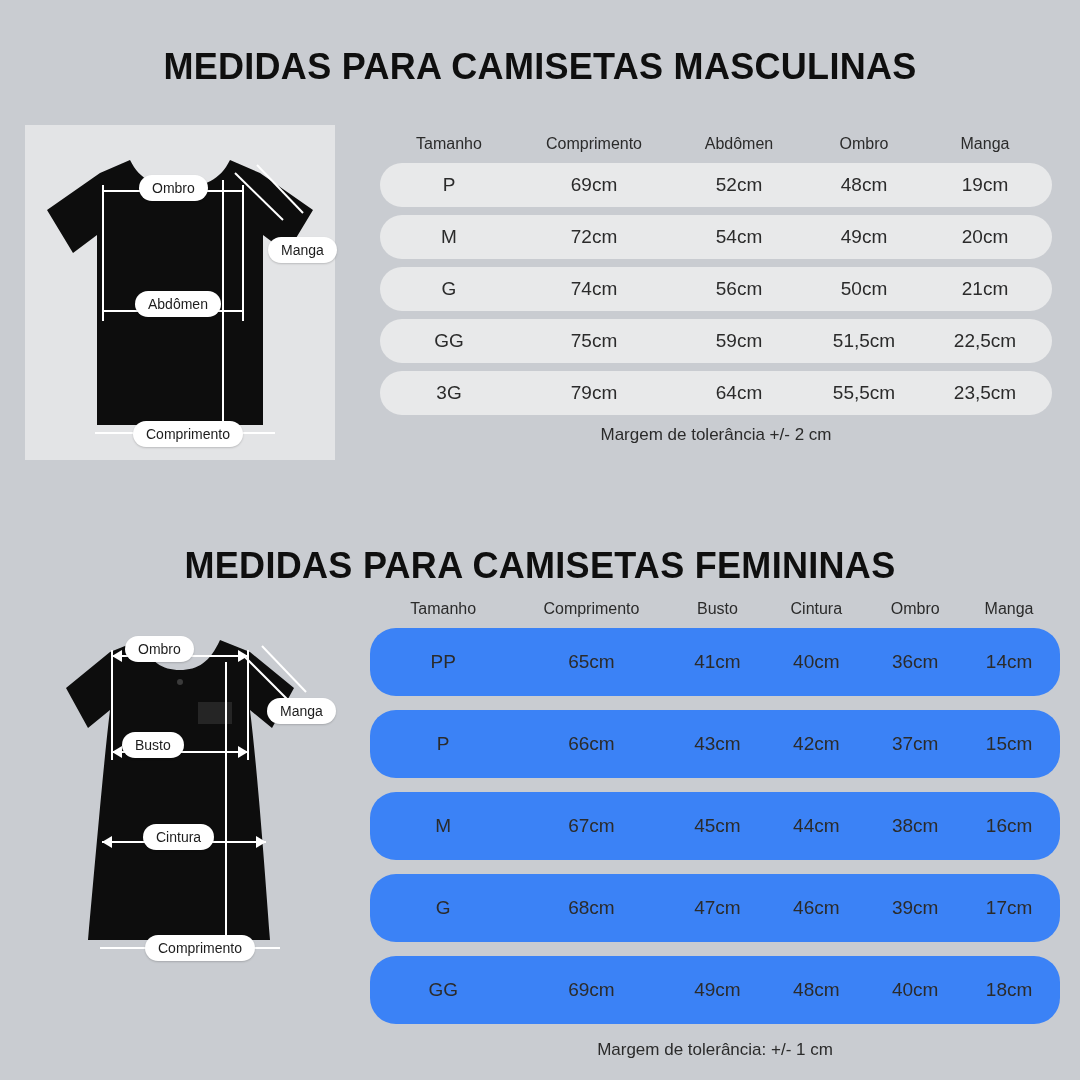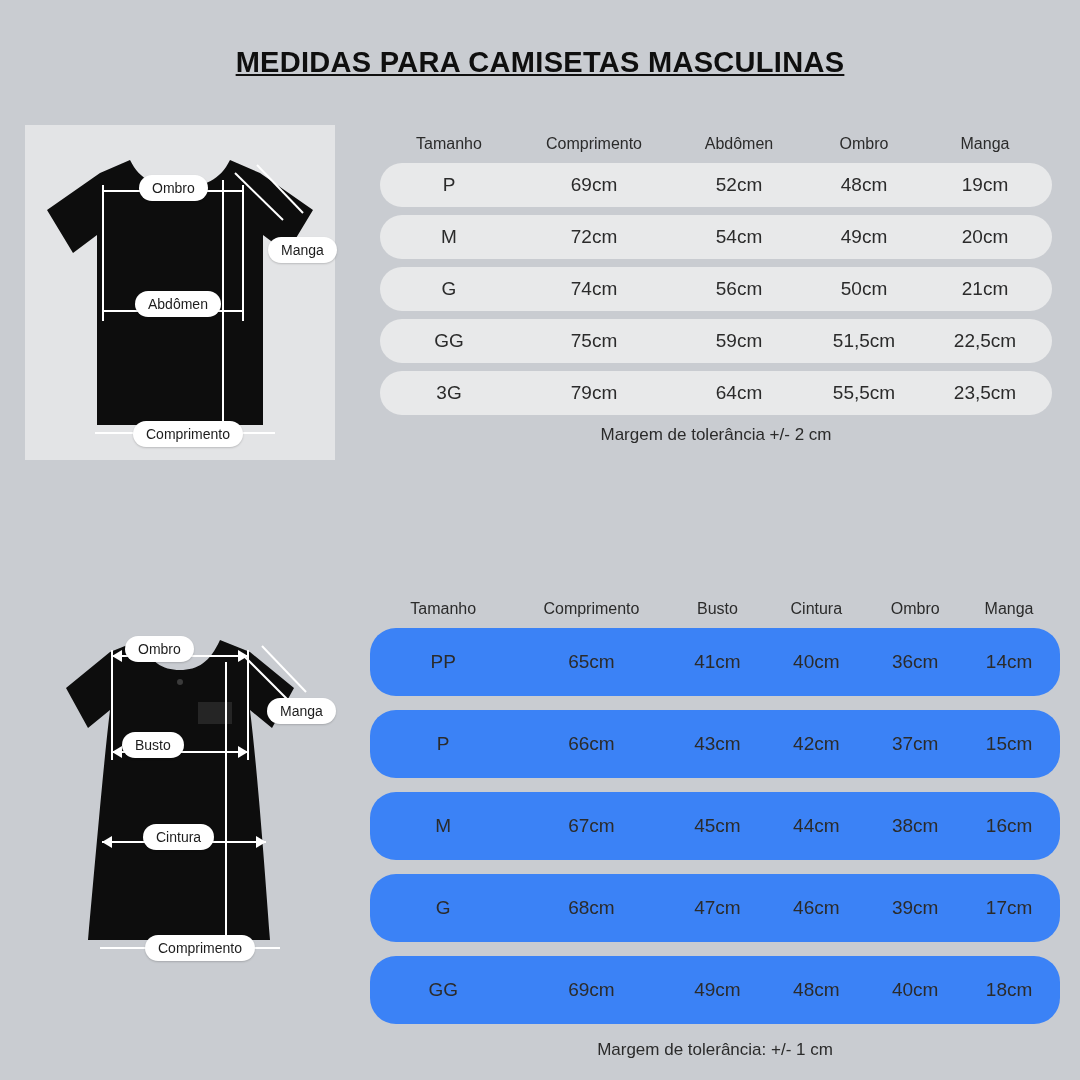--- a/index.html
+++ b/index.html
@@ -16,25 +16,24 @@
   }
   .page {
     position: relative;
     width: 1080px;
     height: 1080px;
   }
 
   
   .section-title {
     text-align: center;
-    font-size: 29px;
+    font-size: 36px;
     font-weight: bold;
     letter-spacing: 0.3px;
     color: #0f0f0f;
-    text-decoration: underline;
   }
   #title-male { position: absolute; left: 0; top: 46px; width: 1080px; }
   #title-female { position: absolute; left: 0; top: 545px; width: 1080px; }
 
   
   .shirt-box {
     position: absolute;
     background: #e3e4e6;
   }
   #shirt-male {
@@ -181,20 +180,21 @@
       <div class="td c0">3G</div>
       <div class="td c1">79cm</div>
       <div class="td c2">64cm</div>
       <div class="td c3">55,5cm</div>
       <div class="td c4">23,5cm</div>
     </div>
 
     <div class="note">Margem de tolerância +/-  2 cm</div>
   </div>
 
+  <div class="section-title" id="title-female">MEDIDAS PARA CAMISETAS FEMININAS</div>
 
   <div class="shirt-box" id="shirt-female">
     <svg class="shirt-svg" viewBox="0 0 305 370">
       <rect x="0" y="0" width="305" height="370" fill="#c9ccd1"></rect>
 
       <path d="M110 30 L80 42 L36 78 L58 118 L80 100
                C74 150 68 220 58 330 L240 330
                C232 220 226 150 220 100 L242 118 L264 78 L220 42 L190 30
                C180 52 168 60 150 60 C132 60 120 52 110 30 Z" fill="#0d0d0d"></path>
 

